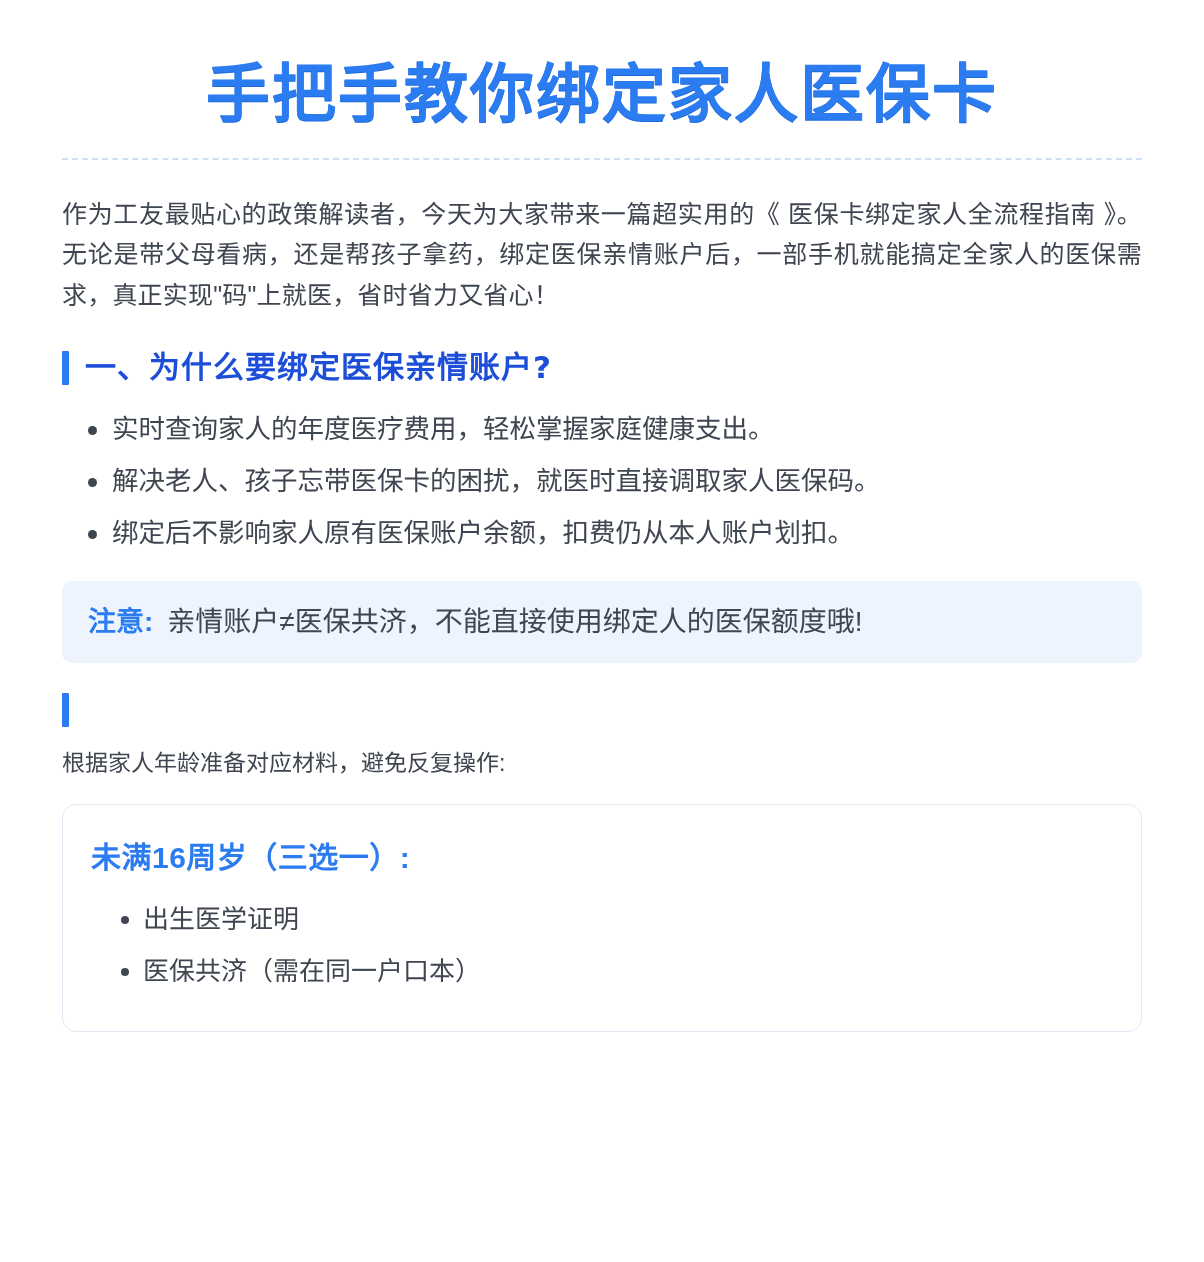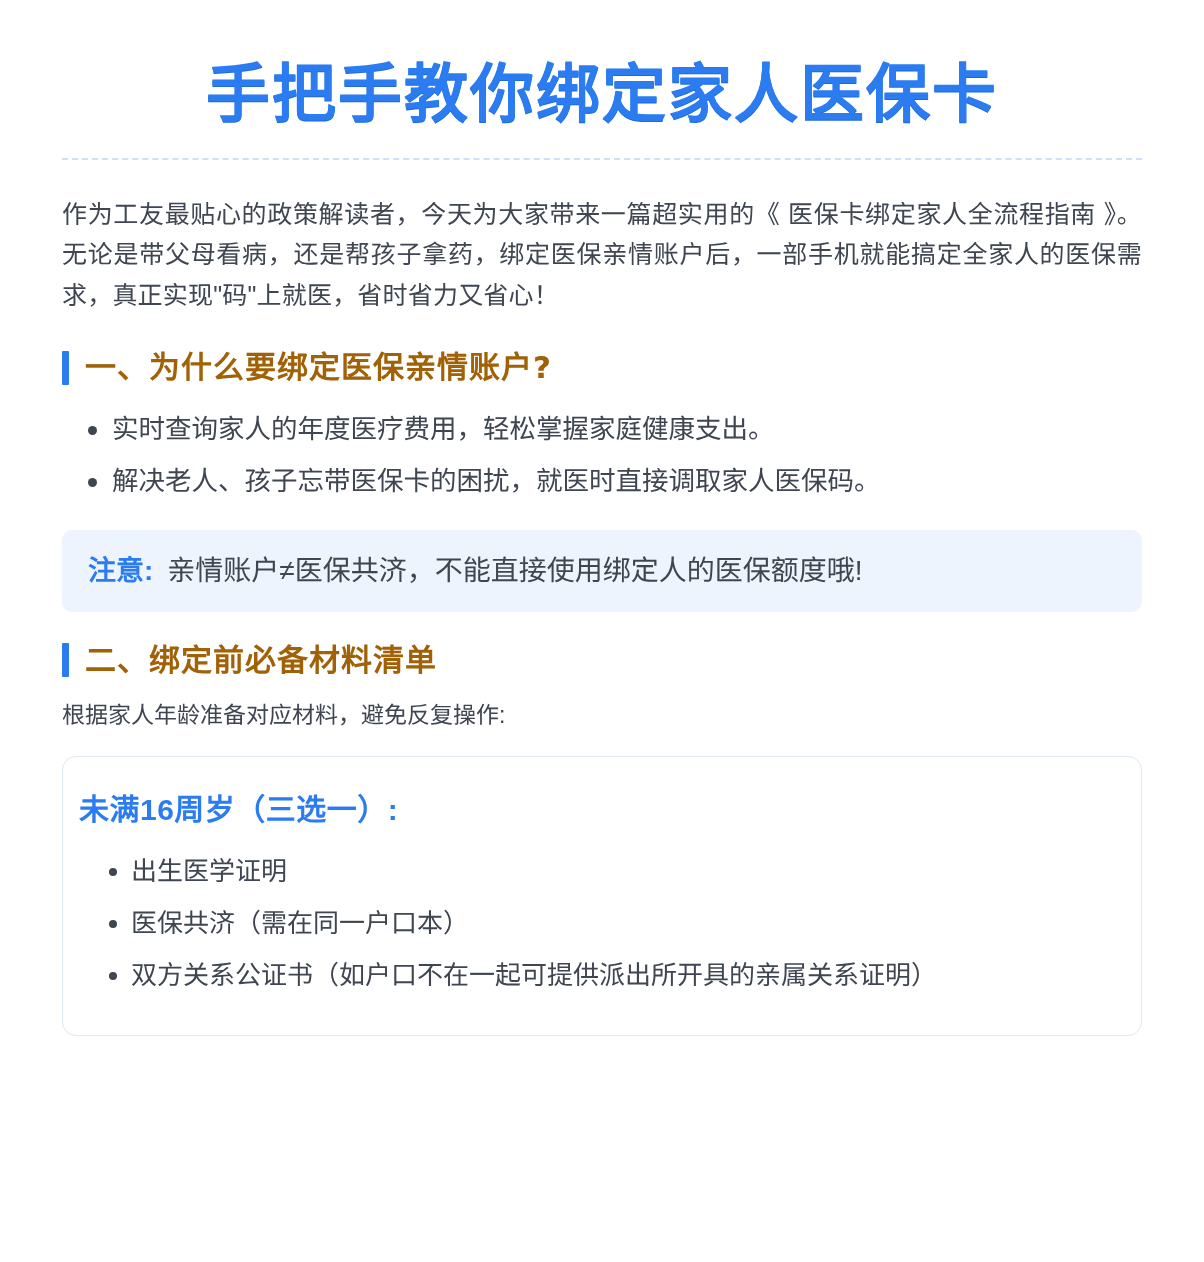--- a/index.html
+++ b/index.html
@@ -62,21 +62,21 @@
     height: 34px;
     background: #2b7cf0;
     border-radius: 1px;
     margin-right: 16px;
     flex: 0 0 auto;
   }
   .section-title {
     font-family: "DejaVu Sans", "Liberation Sans", sans-serif;
     font-size: 31px;
     font-weight: 900;
-    color: #a16207;
+    color: #1d4ed8;
     letter-spacing: 1px;
     line-height: 1.2;
     text-align: center;
   }
 
   
   ul.bullets {
     list-style: none;
     margin: 0 0 22px 0;
     padding: 0 0 0 18px;
@@ -117,21 +117,21 @@
     white-space: nowrap;
   }
   .note-text {
     color: #3f4651;
   }
 
   
   .card {
     border: 1.5px solid #dfe8f4;
     border-radius: 14px;
-    padding: 28px 34px 34px 16px;
+    padding: 28px 34px 34px 28px;
     margin-top: 22px;
   }
   .card-title {
     font-size: 30px;
     font-weight: 700;
     color: #2b7cf0;
     letter-spacing: 0.5px;
     margin: 0 0 16px 0;
   }
   ul.card-bullets {
@@ -175,36 +175,35 @@
   <p class="intro">作为工友最贴心的政策解读者，今天为大家带来一篇超实用的《 医保卡绑定家人全流程指南 》。无论是带父母看病，还是帮孩子拿药，绑定医保亲情账户后，一部手机就能搞定全家人的医保需求，真正实现"码"上就医，省时省力又省心！</p>
 
   <div class="section-heading">
     <span class="section-bar"></span>
     <span class="section-title">一、为什么要绑定医保亲情账户?</span>
   </div>
 
   <ul class="bullets">
     <li>实时查询家人的年度医疗费用，轻松掌握家庭健康支出。</li>
     <li>解决老人、孩子忘带医保卡的困扰，就医时直接调取家人医保码。</li>
+    <li>绑定后不影响家人原有医保账户余额，扣费仍从本人账户划扣。</li>
   </ul>
 
   <div class="note-box">
     <span class="note-label">注意:</span>
     <span class="note-text">亲情账户≠医保共济，不能直接使用绑定人的医保额度哦!</span>
   </div>
 
   <div class="section-heading">
     <span class="section-bar"></span>
-    <span class="section-title">二、绑定前必备材料清单</span>
   </div>
 
   <p class="lead-text">根据家人年龄准备对应材料，避免反复操作:</p>
 
   <div class="card">
     <div class="card-title">未满16周岁（三选一）:</div>
     <ul class="card-bullets">
       <li>出生医学证明</li>
       <li>医保共济（需在同一户口本）</li>
-      <li>双方关系公证书（如户口不在一起可提供派出所开具的亲属关系证明）</li>
     </ul>
   </div>
 
 </div>
 
 </body></html>

